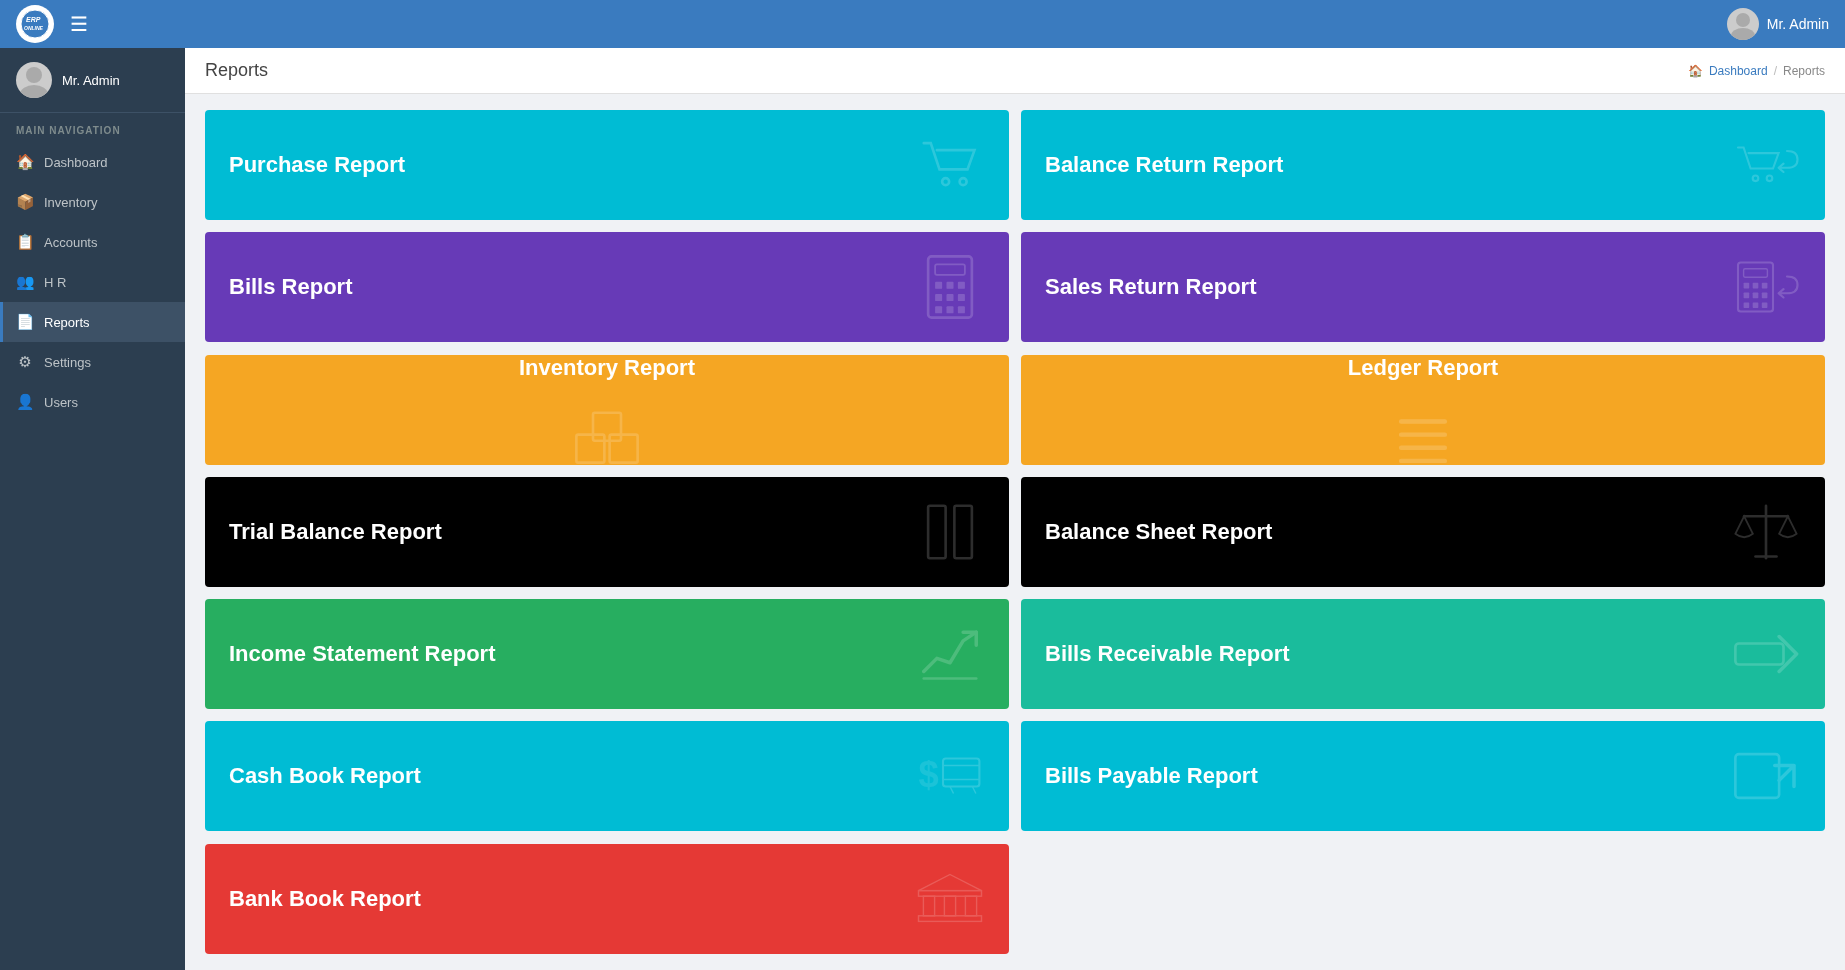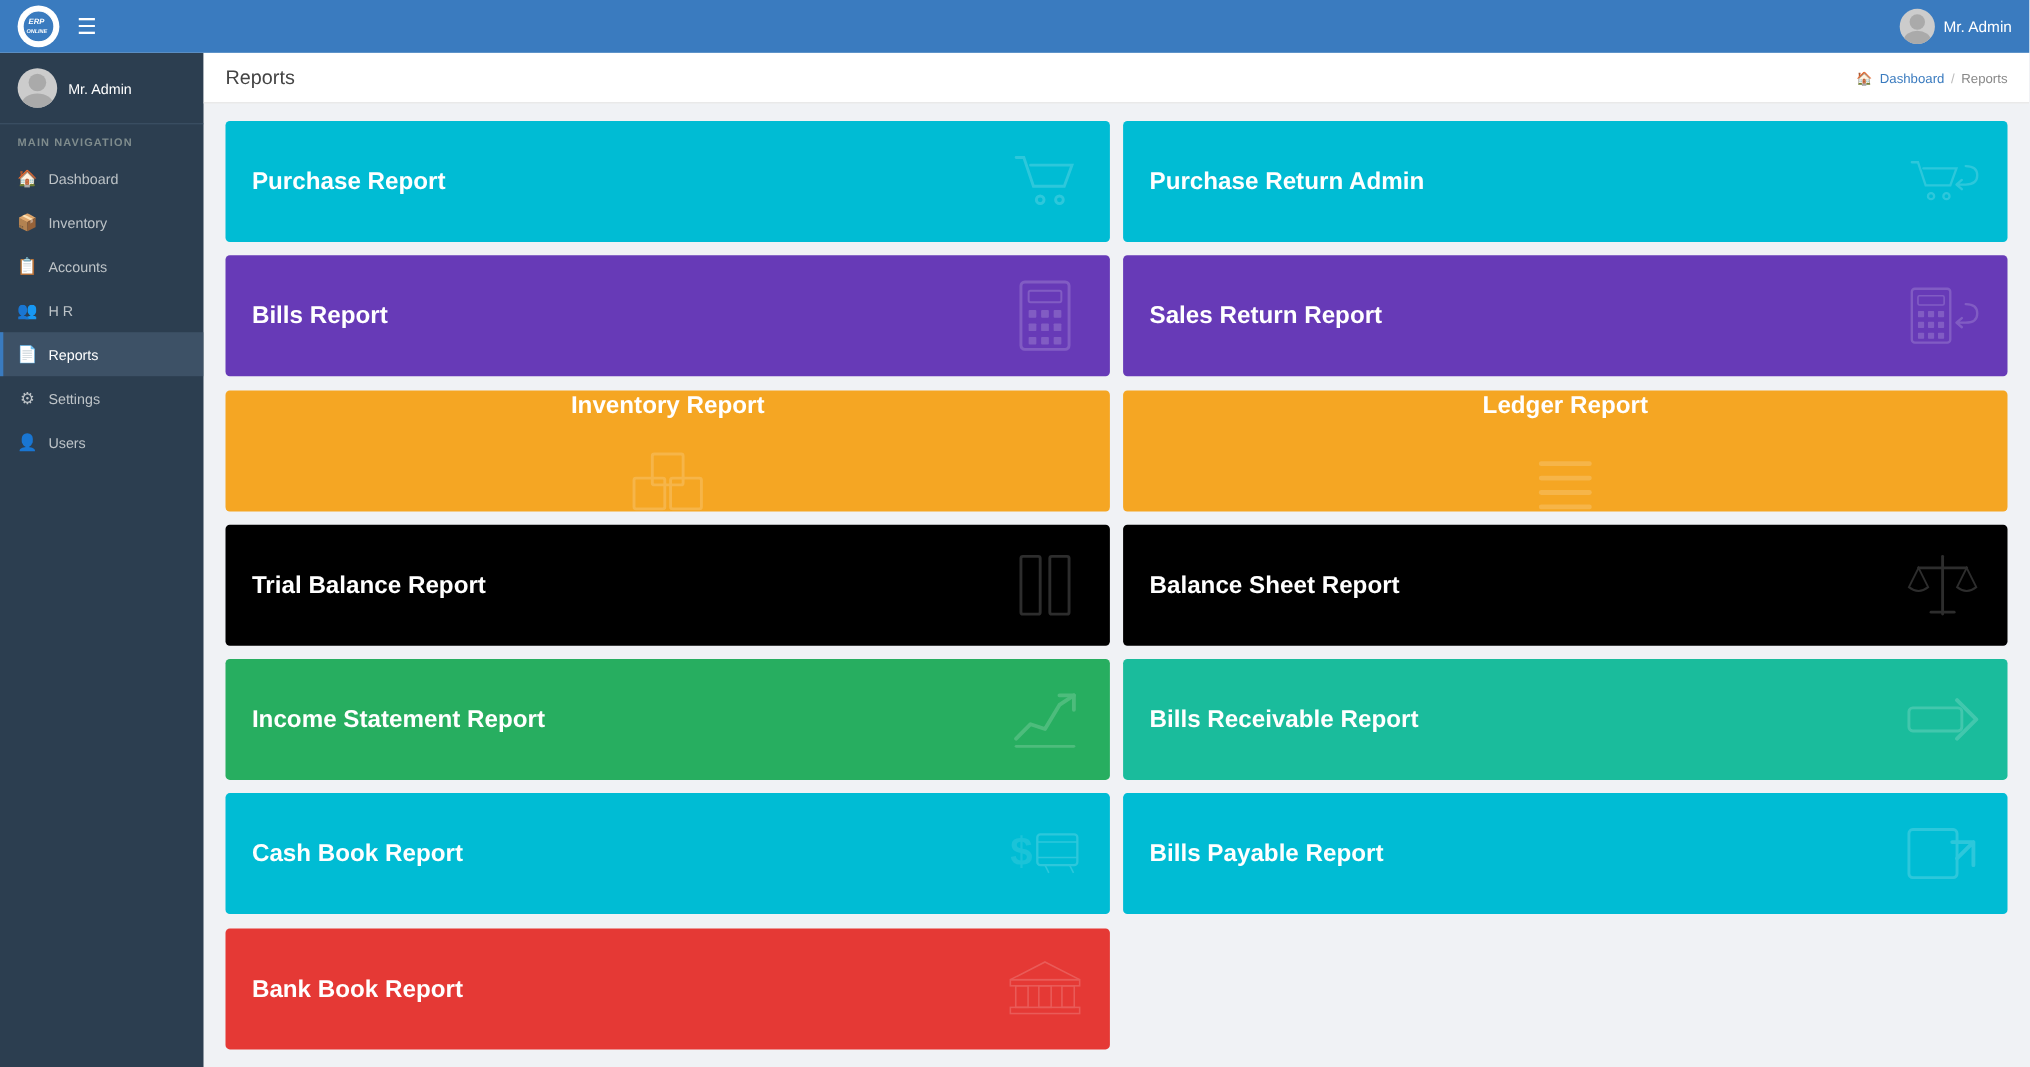--- a/index.html
+++ b/index.html
@@ -306,21 +306,21 @@
 
       <div class="report-card color-cyan">
         <span class="report-card-title">Purchase Report</span>
         <div class="report-card-icon">
           <svg viewBox="0 0 80 80">
               <path d="M10 15h8l10 30h32l8-22H25M35 55a4 4 0 1 0 0 8 4 4 0 0 0 0-8M55 55a4 4 0 1 0 0 8 4 4 0 0 0 0-8" stroke="white" stroke-width="3" fill="none" stroke-linecap="round"></path>
             </svg>
         </div>
       </div>
       <div class="report-card color-cyan">
-        <span class="report-card-title">Purchase Return Admin</span>
+        <span class="report-card-title">Balance Return Report</span>
         <div class="report-card-icon">
           <svg viewBox="0 0 100 80">
               <path d="M10 15h8l10 30h32l8-22H25M35 55a4 4 0 1 0 0 8 4 4 0 0 0 0-8M55 55a4 4 0 1 0 0 8 4 4 0 0 0 0-8" stroke="white" stroke-width="3" fill="none" stroke-linecap="round"></path>
           <path d="M80 20 Q95 20 95 32 Q95 44 80 44 L70 44 M75 38 L68 44 L75 50" stroke="white" stroke-width="3" fill="none" stroke-linecap="round" stroke-linejoin="round"></path>
             </svg>
         </div>
       </div>
 
       <div class="report-card color-purple">
         <span class="report-card-title">Bills Report</span>

